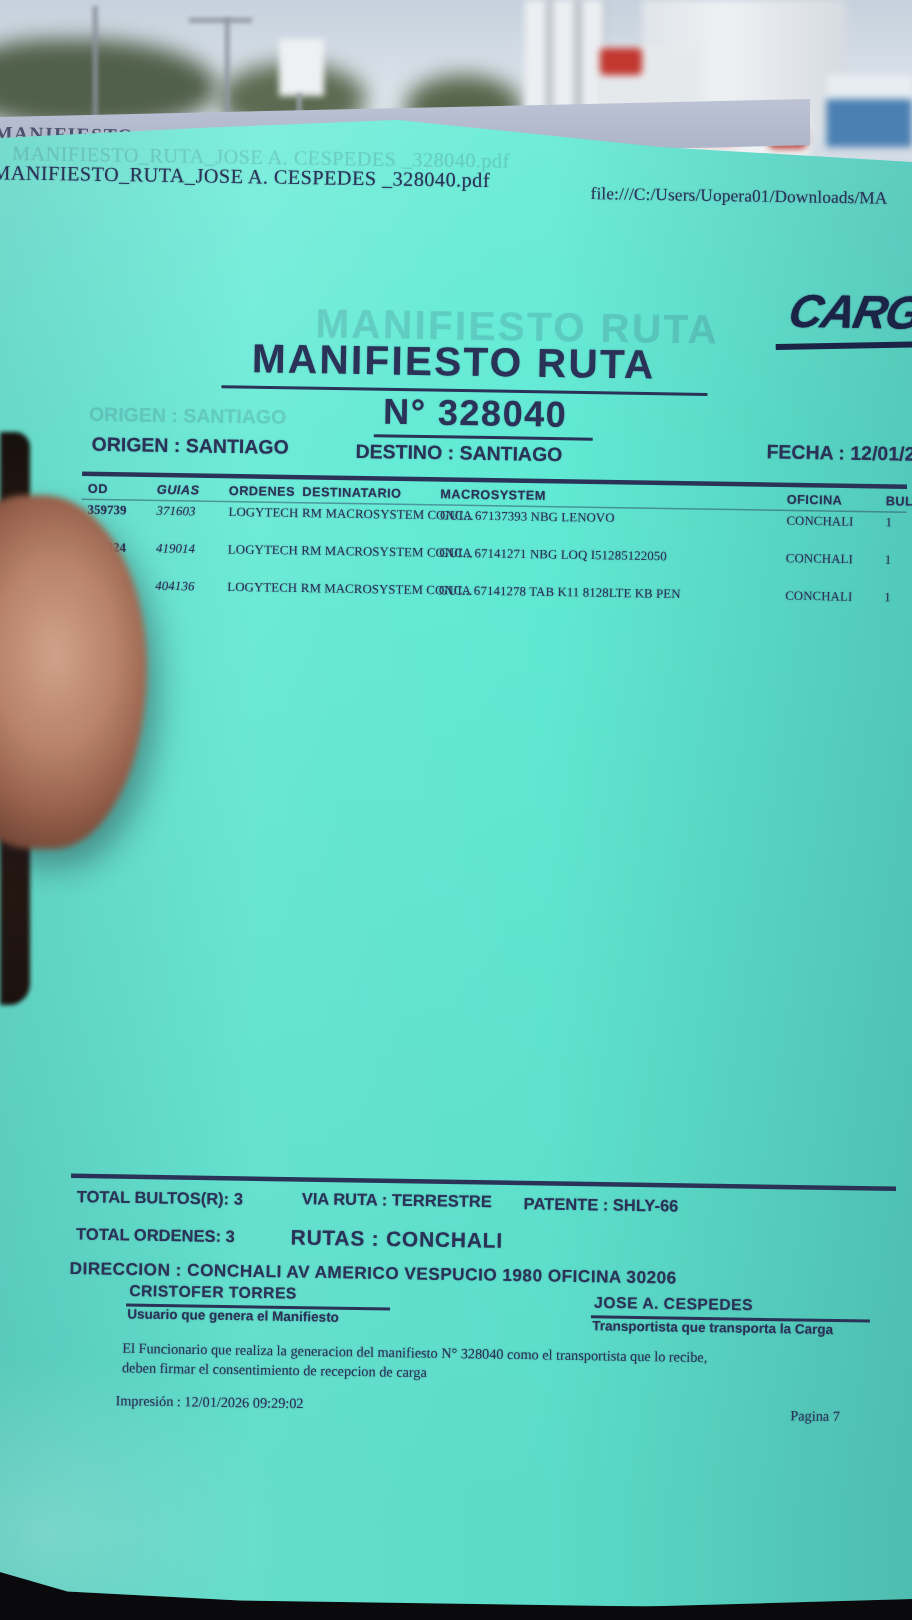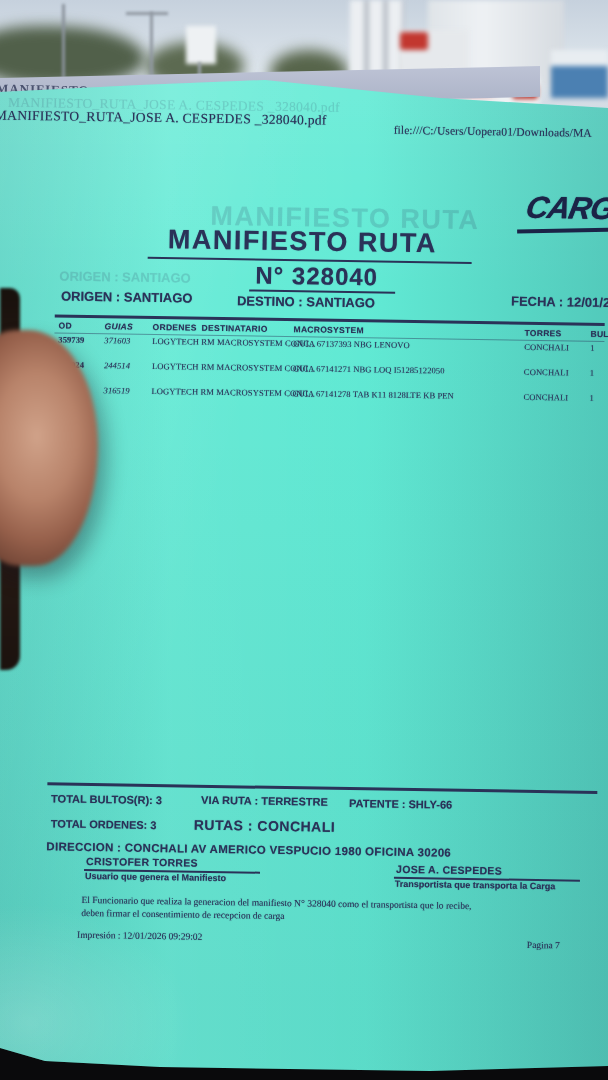--- a/index.html
+++ b/index.html
@@ -166,42 +166,42 @@
       <div class="origen b">ORIGEN : SANTIAGO</div>
       <div class="destino b">DESTINO : SANTIAGO</div>
       <div class="fecha b">FECHA : 12/01/2</div>
 
       <div class="hr tbl-top"></div>
       <div class="th c-od">OD</div>
       <div class="th c-guias">GUIAS</div>
       <div class="th c-cliente">ORDENES</div>
       <div class="th c-dest">DESTINATARIO</div>
       <div class="th c-desc">MACROSYSTEM</div>
-      <div class="th c-destino">TORRES</div>
+      <div class="th c-destino">OFICINA</div>
       <div class="th c-bultos">BULTOS</div>
       <div class="hr tbl-bottom"></div>
 
       <div class="td b r0 c-od">359739</div>
       <div class="td r0 c-guias">371603</div>
       <div class="td r0 c-cliente">LOGYTECH</div>
       <div class="td r0 c-dest">RM MACROSYSTEM CONC...</div>
       <div class="td r0 c-desc">GUIA  67137393  NBG LENOVO</div>
       <div class="td r0 c-destino">CONCHALI</div>
       <div class="td r0 c-bultos">1</div>
 
       <div class="td b r1 c-od">779024</div>
-      <div class="td r1 c-guias">244514</div>
+      <div class="td r1 c-guias">419014</div>
       <div class="td r1 c-cliente">LOGYTECH</div>
       <div class="td r1 c-dest">RM MACROSYSTEM CONC...</div>
       <div class="td r1 c-desc">GUIA  67141271  NBG LOQ I51285122050</div>
       <div class="td r1 c-destino">CONCHALI</div>
       <div class="td r1 c-bultos">1</div>
 
       <div class="td b r2 c-od">779010</div>
-      <div class="td r2 c-guias">316519</div>
+      <div class="td r2 c-guias">404136</div>
       <div class="td r2 c-cliente">LOGYTECH</div>
       <div class="td r2 c-dest">RM MACROSYSTEM CONC...</div>
       <div class="td r2 c-desc">GUIA  67141278  TAB K11 8128LTE KB PEN</div>
       <div class="td r2 c-destino">CONCHALI</div>
       <div class="td r2 c-bultos">1</div>
 
       <div class="hr totals-line"></div>
       <div class="t-bultos b">TOTAL BULTOS(R): 3</div>
       <div class="t-via b">VIA RUTA : TERRESTRE</div>
       <div class="t-patente b">PATENTE : SHLY-66</div>

